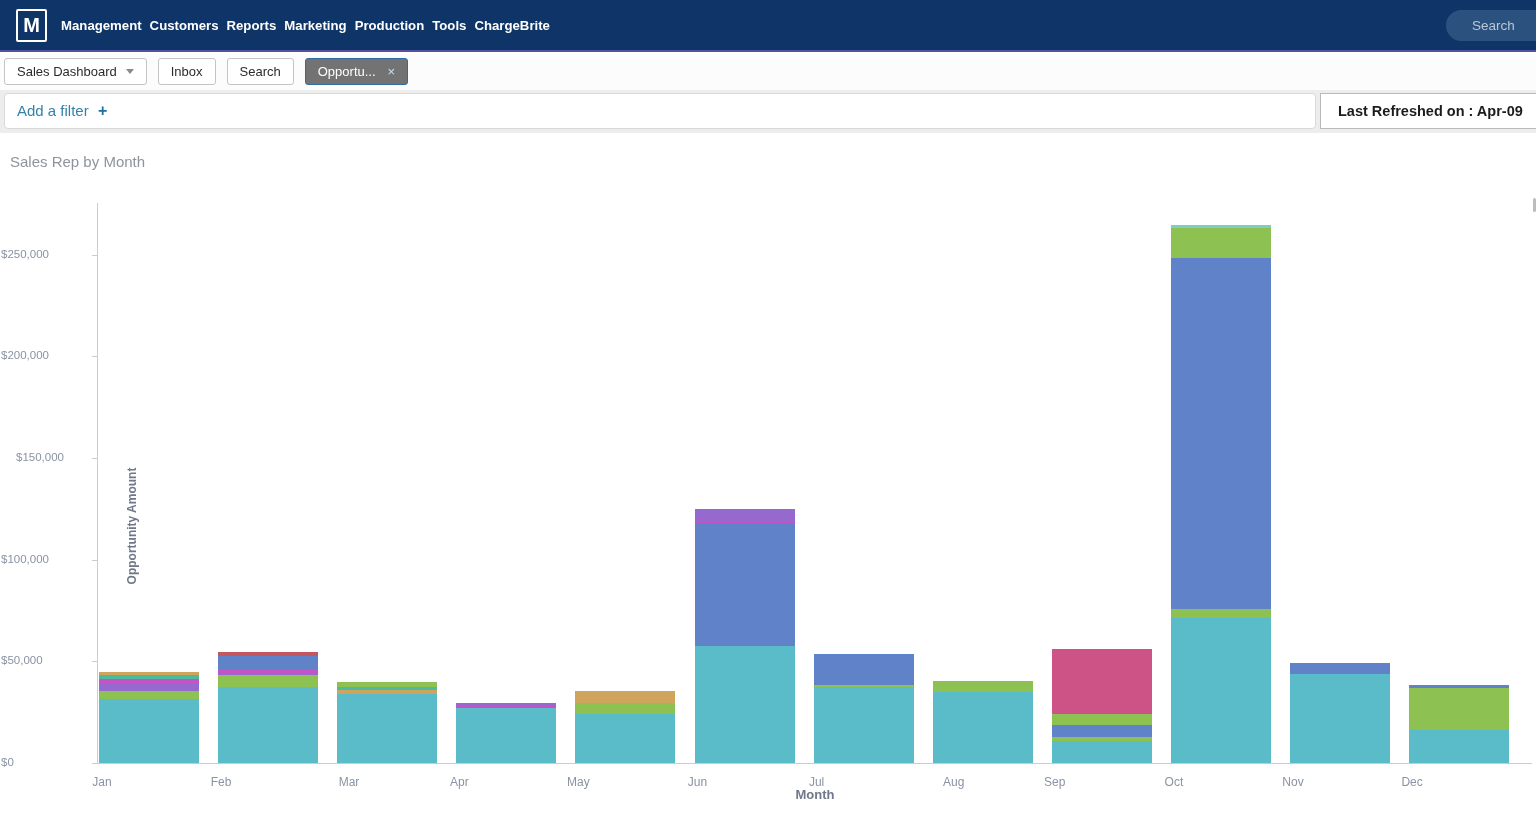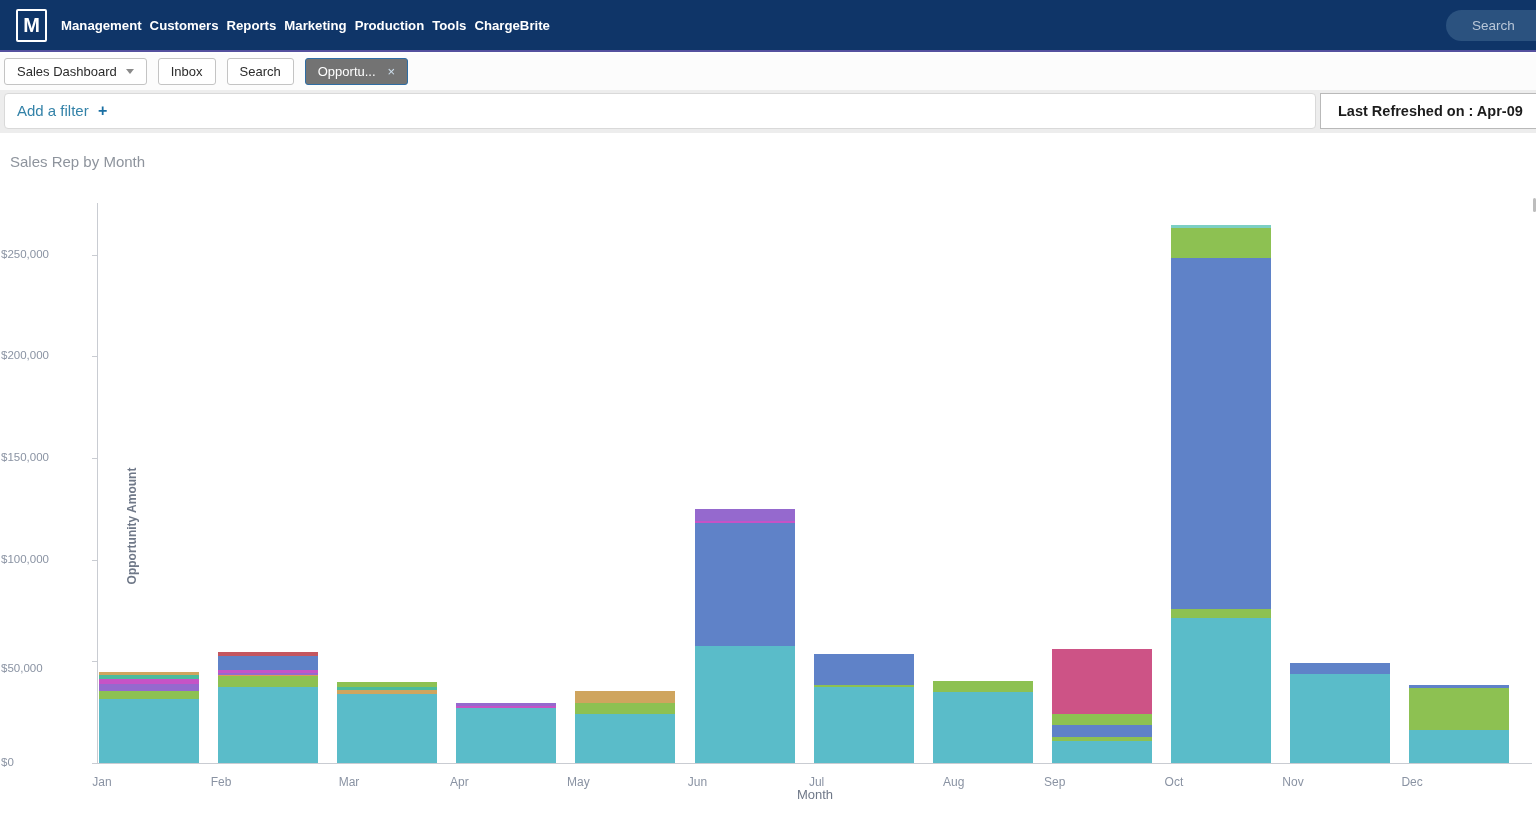--- a/index.html
+++ b/index.html
@@ -43,21 +43,21 @@
   .chart-canvas{position:absolute;left:0;top:165px;width:1536px;height:660px;}
   .plot{position:absolute;left:97px;top:38px;width:1435px;height:561px;
     border-left:1px solid #c9ccd2;border-bottom:1px solid #c9ccd2;}
   .seg{position:absolute;}
   .ytick-dash{position:absolute;left:-6px;width:6px;height:1px;background:#c9ccd2;}
   .ytick-label{position:absolute;left:-97px;width:86px;font-size:11.5px;color:#8a93a3;}
   .month-label{position:absolute;bottom:-26px;transform:translateX(-50%);font-size:12px;color:#8a93a3;}
   .ylabel{position:absolute;left:-36px;top:316px;transform:rotate(-90deg);transform-origin:center;
     font-size:12px;font-weight:bold;color:#6f7888;width:140px;text-align:center;}
   .xlabel{position:absolute;left:770px;top:622px;width:90px;text-align:center;
-    font-size:13px;font-weight:normal;color:#6f7888;}
+    font-size:13px;font-weight:bold;color:#6f7888;}
   .scroll-sliver{position:absolute;left:1533px;top:198px;width:3px;height:14px;background:#bdbdbd;border-radius:2px;}
 </style>
 </head>
 <body>
 
 <div class="navbar">
   <div class="logo-box">
     <span>M</span>
   </div>
   <div class="nav-items">
@@ -102,25 +102,25 @@
 </div>
 
 <div class="chart-title">Sales Rep by Month</div>
 
 <div class="chart-canvas">
   <div class="plot">
     <div class="ylabel">Opportunity Amount</div>
   <div class="ytick-dash" style="top: 560px;"></div>
       <div class="ytick-label" style="top: 553px;">$0</div>
       <div class="ytick-dash" style="top: 458.37px;"></div>
-      <div class="ytick-label" style="top: 451.37px; margin-top: 8px;">$50,000</div>
+      <div class="ytick-label" style="top: 451.37px;">$50,000</div>
       <div class="ytick-dash" style="top: 356.739px;"></div>
       <div class="ytick-label" style="top: 349.739px;">$100,000</div>
       <div class="ytick-dash" style="top: 255.109px;"></div>
-      <div class="ytick-label" style="top: 248.109px;">$150,000</div>
+      <div class="ytick-label" style="top: 248.109px; margin-left: 15px;">$150,000</div>
       <div class="ytick-dash" style="top: 153.478px;"></div>
       <div class="ytick-label" style="top: 146.478px;">$200,000</div>
       <div class="ytick-dash" style="top: 51.8478px;"></div>
       <div class="ytick-label" style="top: 44.8478px;">$250,000</div>
       <div class="seg" style="left: 1px; width: 100px; bottom: 0px; height: 64.0272px; background: rgb(90, 188, 201);"></div>
       <div class="seg" style="left: 1px; width: 100px; bottom: 64.0272px; height: 7.92717px; background: rgb(141, 193, 82);"></div>
       <div class="seg" style="left: 1px; width: 100px; bottom: 71.9543px; height: 6.91087px; background: rgb(149, 105, 206);"></div>
       <div class="seg" style="left: 1px; width: 100px; bottom: 78.8652px; height: 4.87826px; background: rgb(198, 83, 198);"></div>
       <div class="seg" style="left: 1px; width: 100px; bottom: 83.7435px; height: 3.86196px; background: rgb(75, 187, 157);"></div>
       <div class="seg" style="left: 1px; width: 100px; bottom: 87.6054px; height: 3.04891px; background: rgb(207, 165, 94);"></div>

